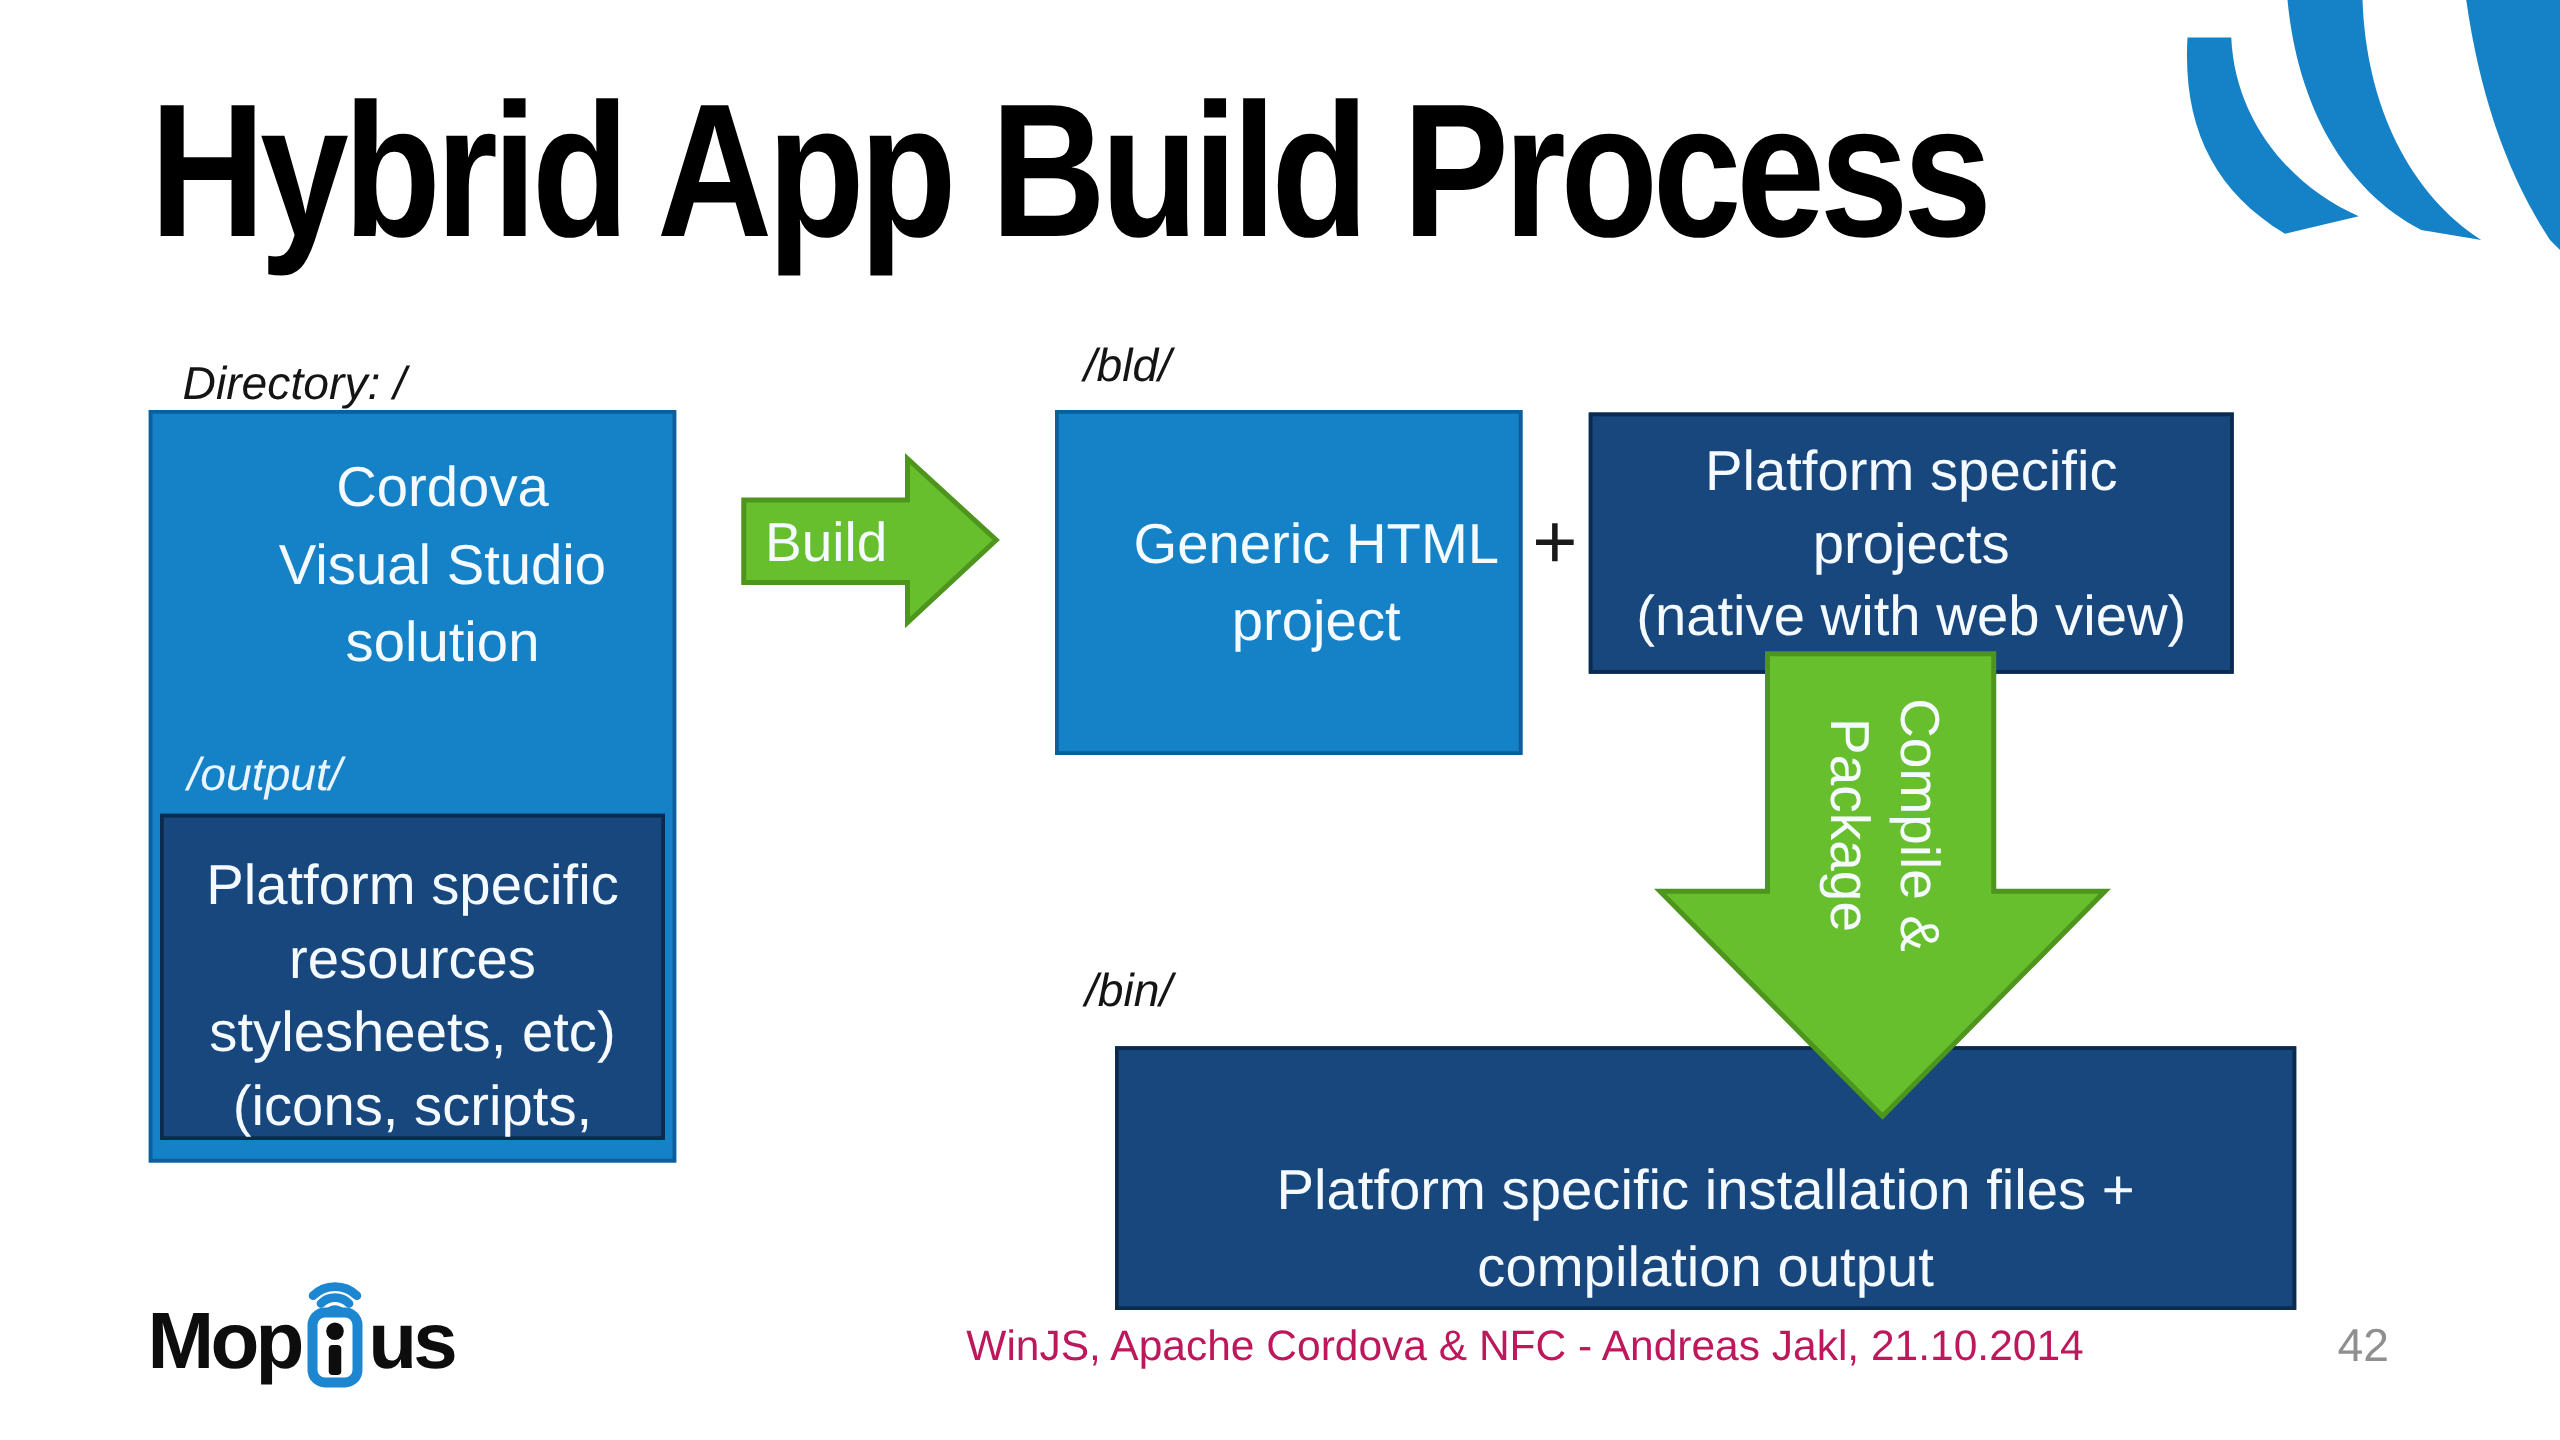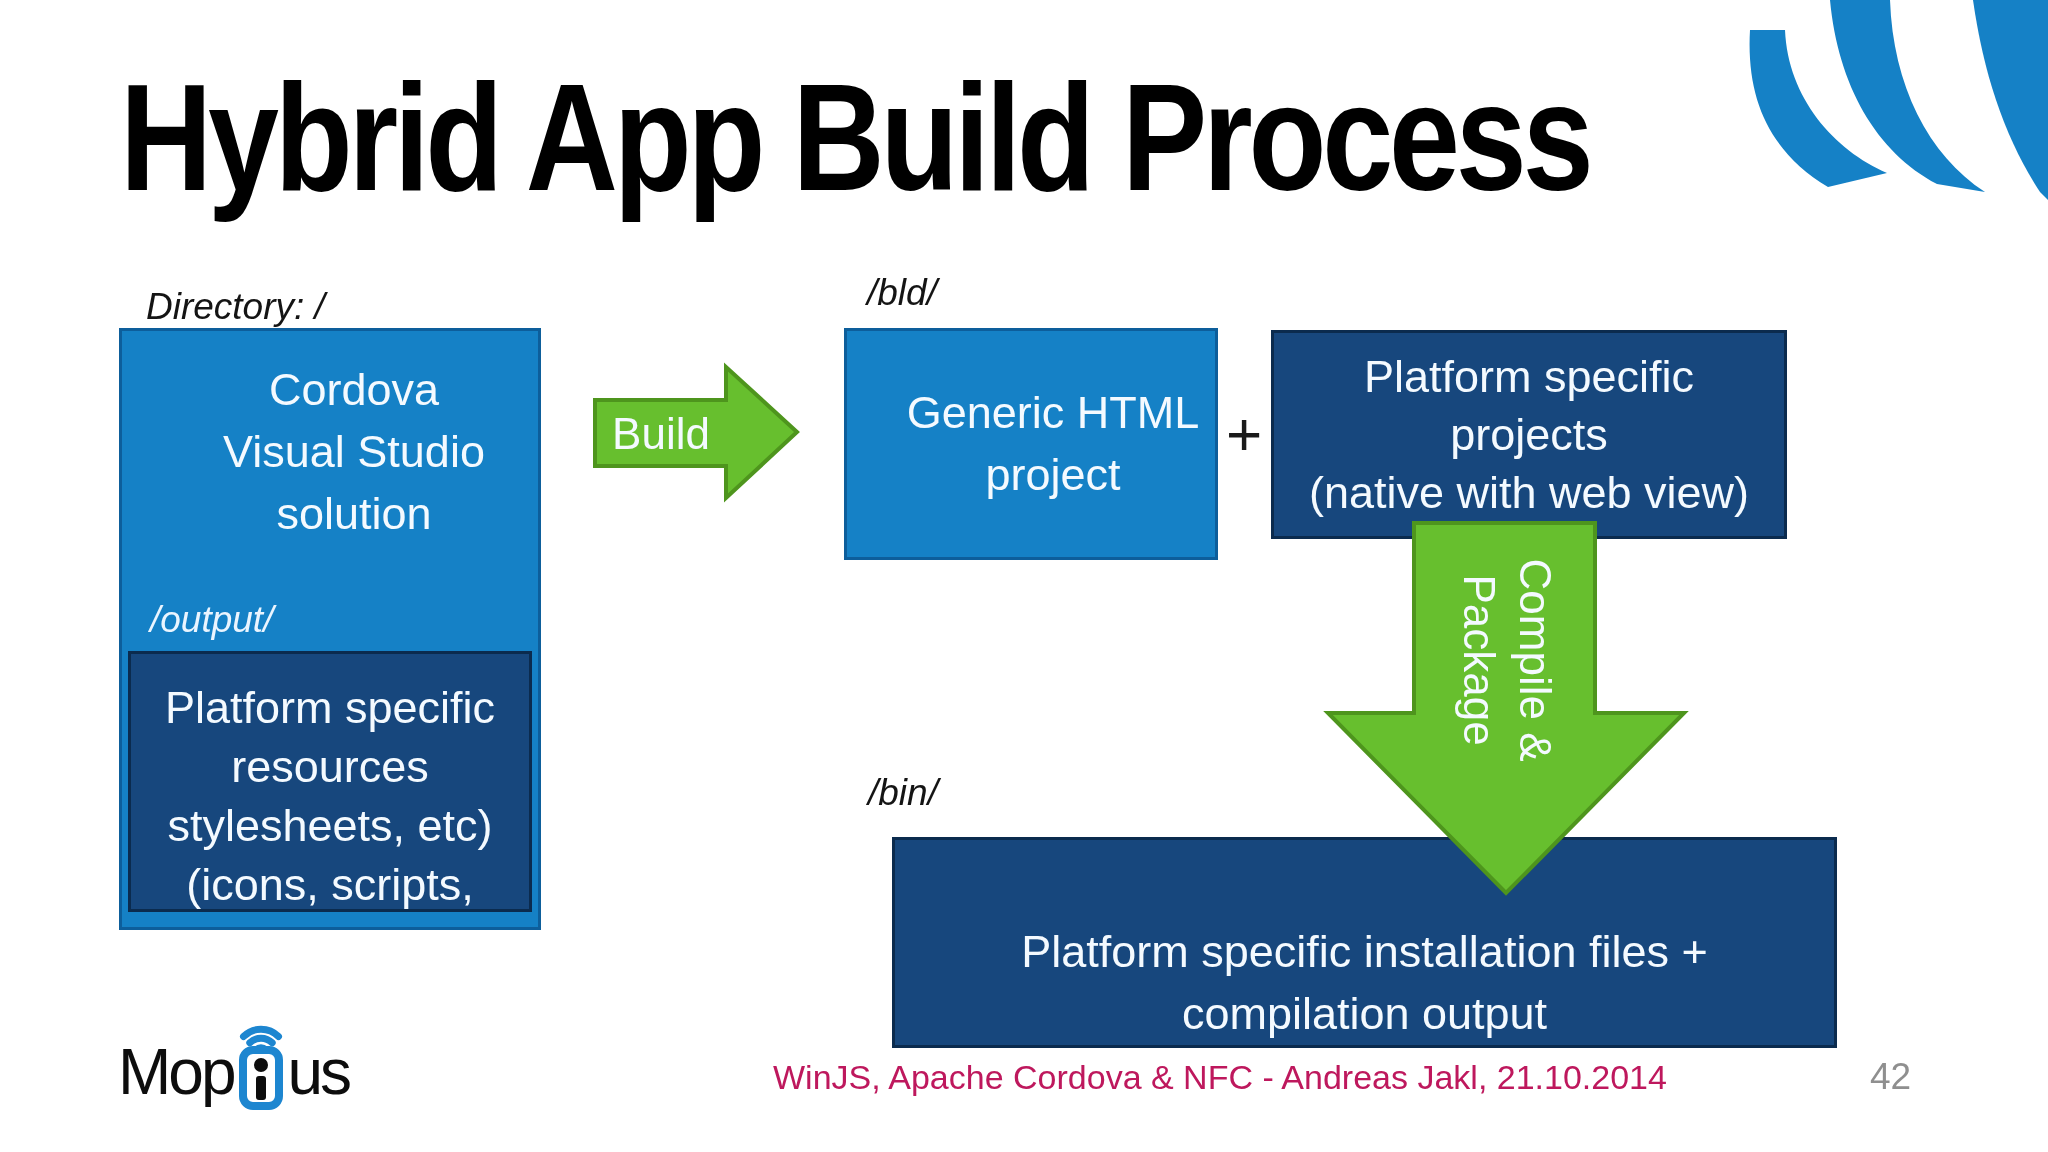--- a/index.html
+++ b/index.html
@@ -42,21 +42,21 @@
     position:absolute;left:28px;top:268px;
     font-size:37px;font-style:italic;font-weight:300;color:#eaf5ff;
     white-space:nowrap;text-align:left;
   }
   .box-resources{
     position:absolute;left:6px;top:320px;width:404px;height:261px;
     background:#17477d;border:3px solid #0b2b4e;box-sizing:border-box;
     display:flex;align-items:center;justify-content:center;
   }
   .box-resources .lines{font-size:45px;line-height:59px;}
-  .box-generic{left:844px;top:328px;width:374px;height:232px;display:flex;align-items:center;justify-content:center;padding-left:44px;}
+  .box-generic{left:844px;top:328px;width:374px;height:276px;display:flex;align-items:center;justify-content:center;padding-left:44px;}
   .box-projects{left:1271px;top:330px;width:516px;height:209px;display:flex;align-items:center;justify-content:center;}
   .box-projects .lines{line-height:58px;}
   .box-bin{left:892px;top:837px;width:945px;height:211px;display:flex;align-items:flex-end;justify-content:center;}
   .plus{
     position:absolute;left:1218px;top:398px;width:52px;
     font-size:62px;font-weight:500;color:#1a1a1a;text-align:center;z-index:1;
   }
   .arrow-svg{position:absolute;z-index:2;}
   .build-arrow-svg{left:580px;top:350px;}
   .compile-arrow-svg{left:1310px;top:505px;}
@@ -74,21 +74,21 @@
   }
   .pagenum{
     position:absolute;left:1870px;top:1056px;width:80px;
     font-size:37px;font-weight:300;color:#8f8f8f;z-index:1;
   }
   .mopius{
     position:absolute;left:118px;top:1008px;height:104px;
     display:flex;align-items:flex-end;z-index:1;
   }
   .mopius .word{
-    font-size:64px;font-weight:400;color:#0d0d0d;
+    font-size:64px;font-weight:700;color:#0d0d0d;
     letter-spacing:-3px;line-height:1;margin-bottom:8px;
   }
   .mopius svg{display:block;margin:0 1px;}
 </style>
 </head>
 <body>
 
 <div class="slide">
 
   <svg class="corner-svg" width="400" height="260" viewBox="1648 0 400 260">

